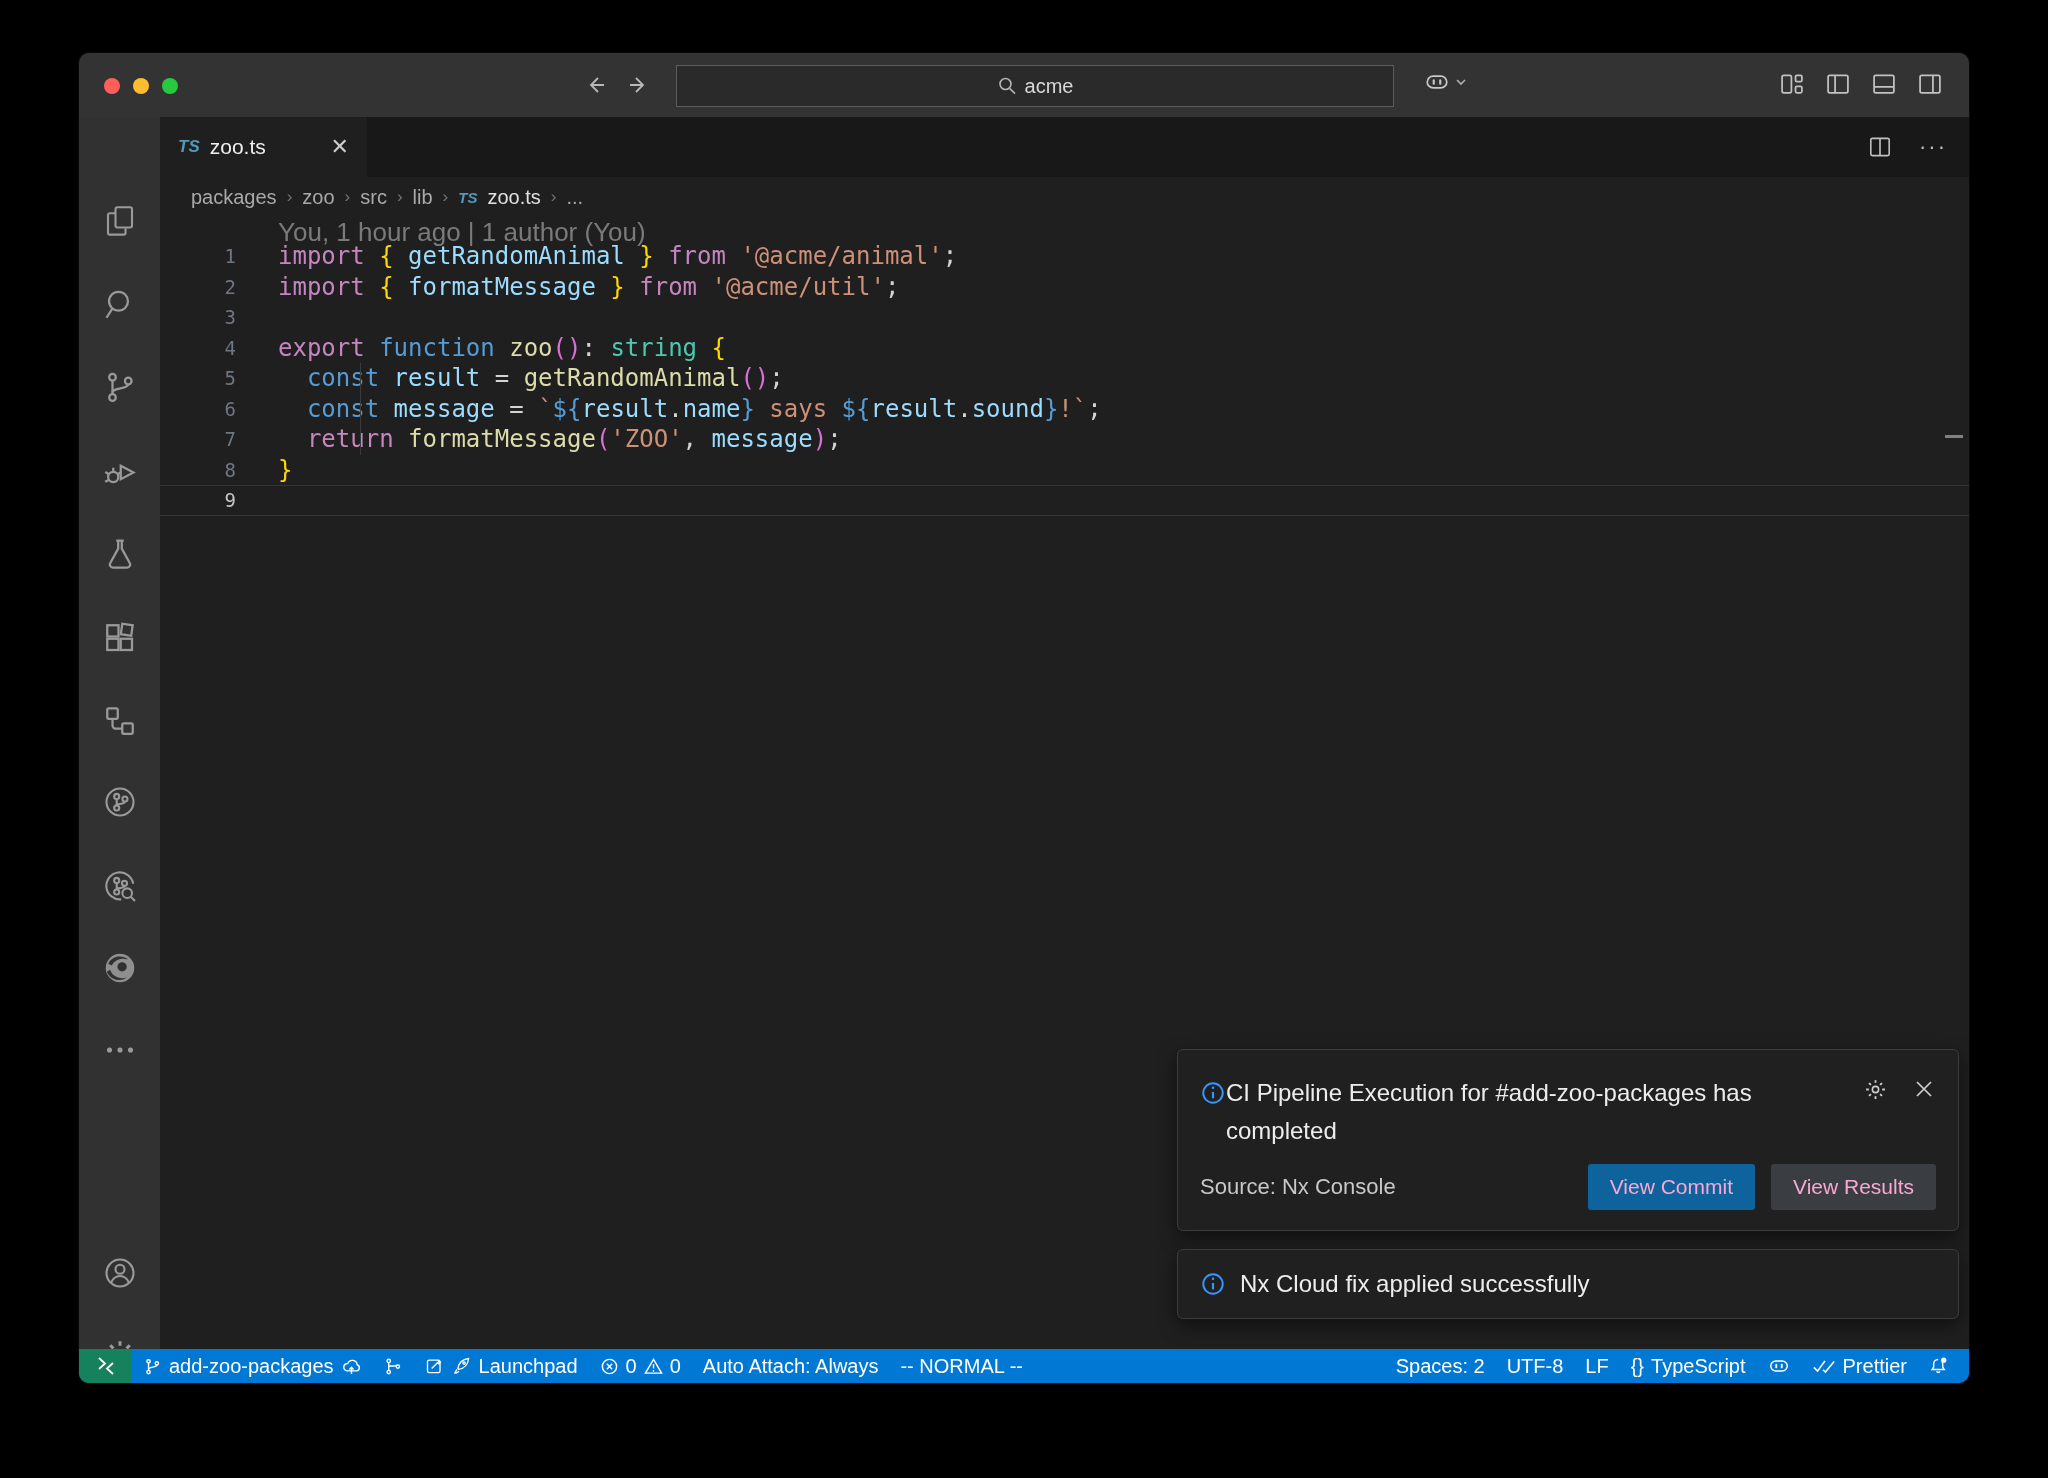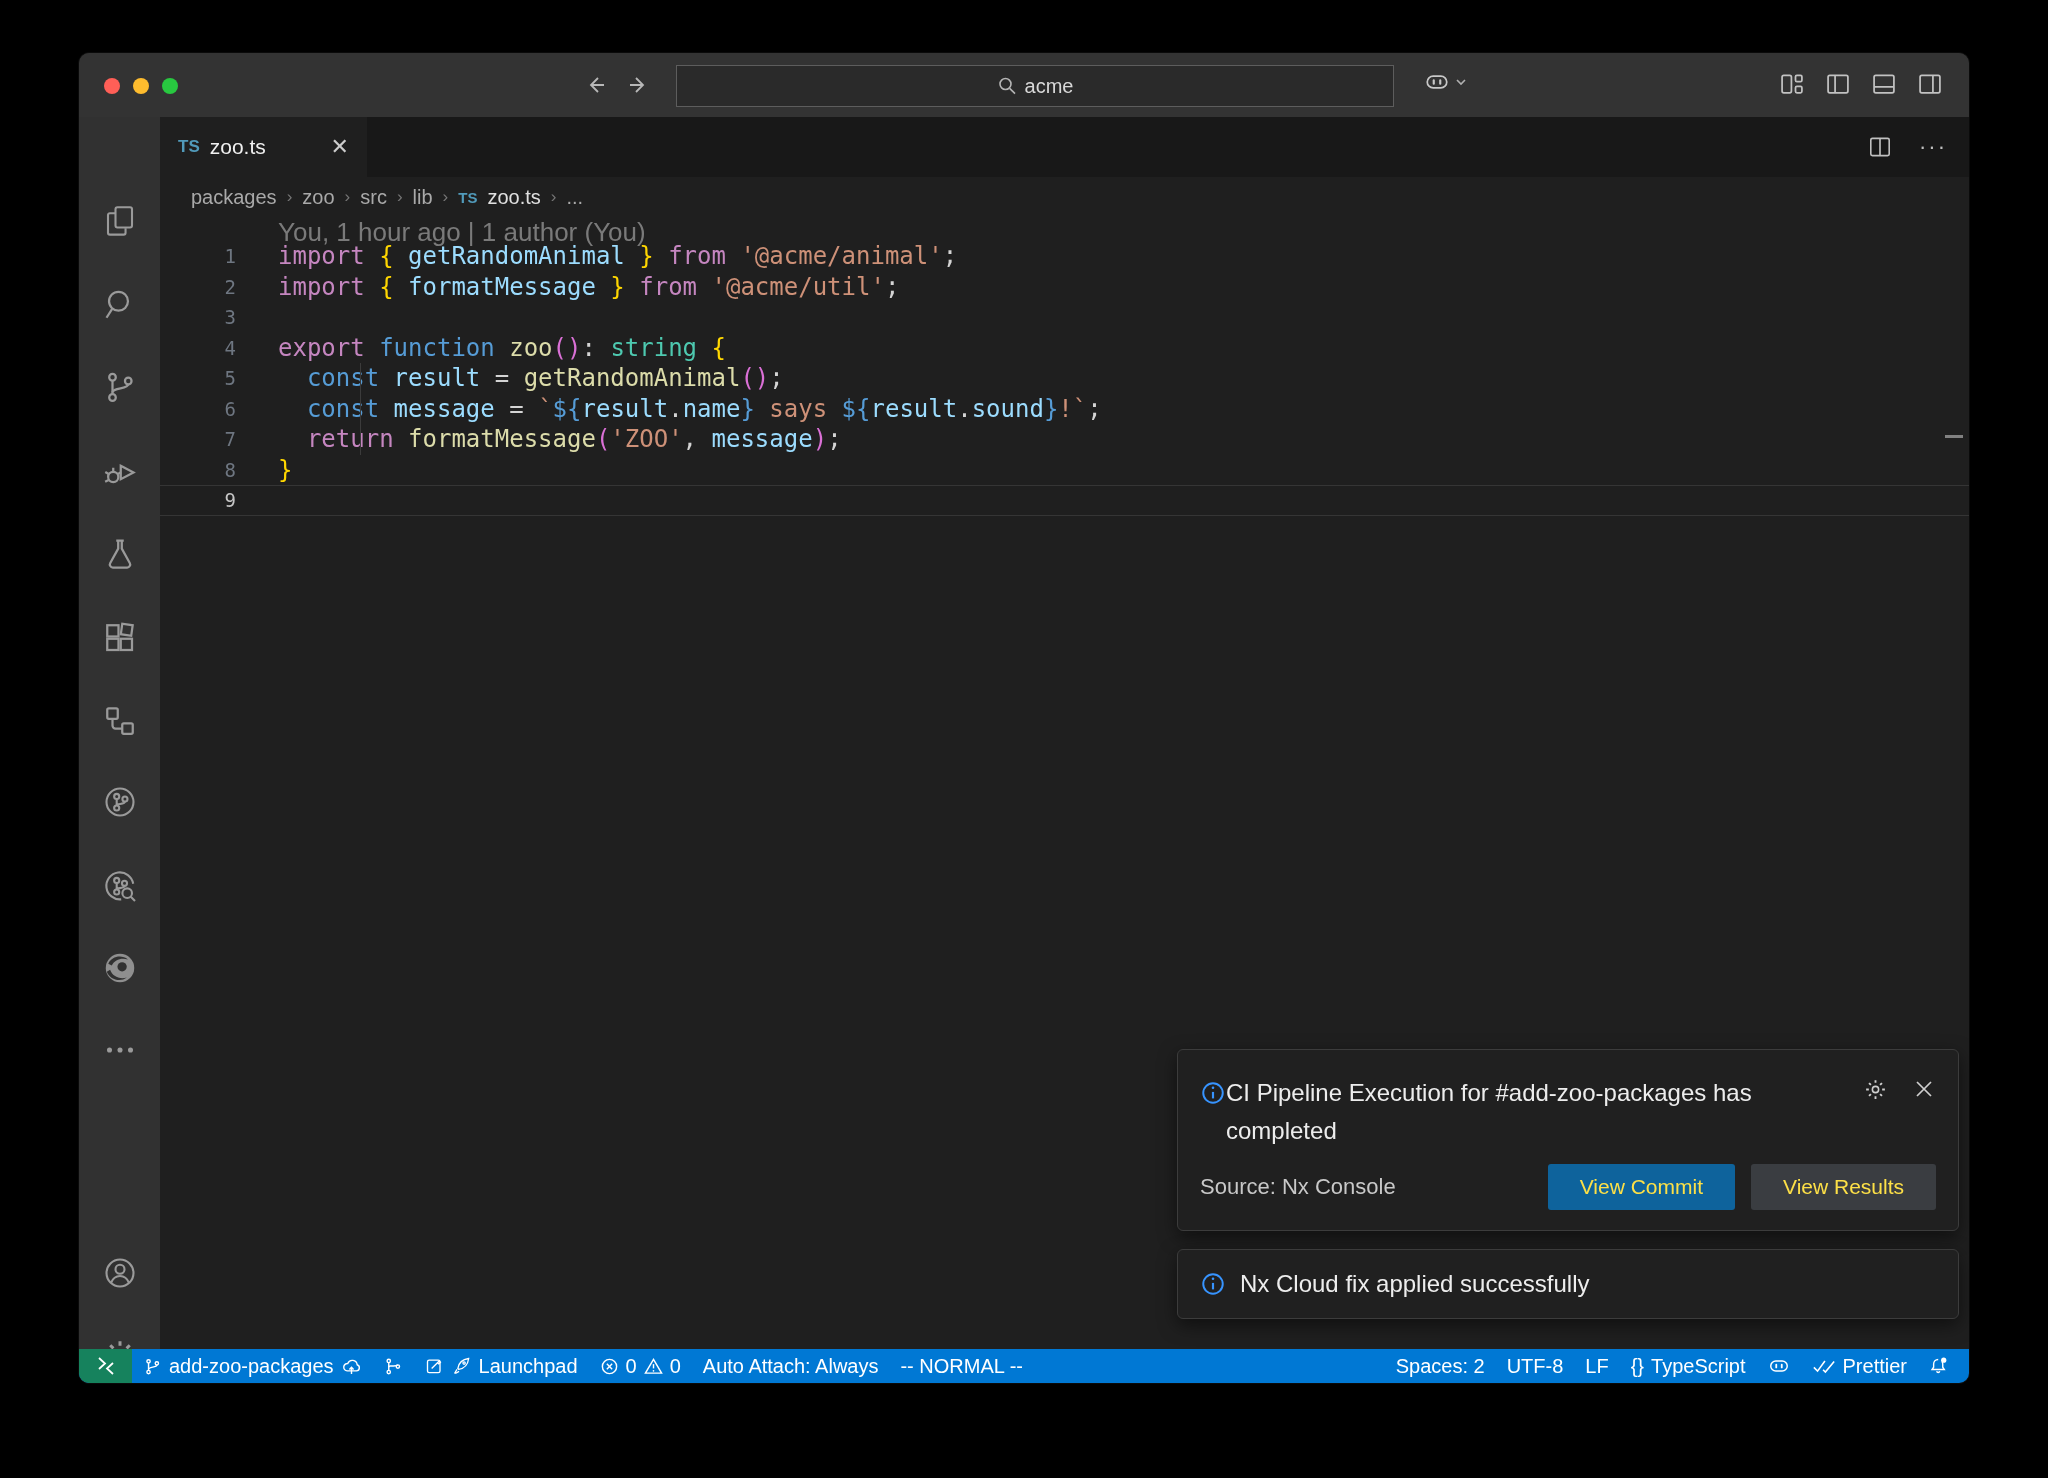--- a/index.html
+++ b/index.html
@@ -22,21 +22,21 @@
   .tb-icon{width:30px;height:30px;color:#c2c2c2;display:flex;align-items:center;justify-content:center;}
   .copilot-menu{position:absolute;left:1345px;top:16px;display:flex;align-items:center;gap:4px;color:#c8c8c8;}
   
   .activitybar{position:absolute;left:0;top:64px;bottom:34px;width:81px;background:#313131;}
   .ab-item{position:absolute;left:0;width:81px;height:60px;display:flex;
            align-items:center;justify-content:center;color:#9a9a9a;}
   
   .tabbar{position:absolute;left:81px;top:64px;right:0;height:60px;background:#181818;}
   .tab{position:absolute;left:0;top:0;width:207px;height:60px;background:#1f1f1f;
        display:flex;align-items:center;padding:0 18px;box-sizing:border-box;gap:10px;}
-  .ts-badge{color:var(--c-tab-badge,#519ABA);font-weight:bold;font-size:17px;}
+  .ts-badge{color:var(--c-tab-badge,#519ABA);font-weight:bold;font-size:17px;font-style:italic;}
   .tab-name{color:#f0f0f0;font-size:21px;}
   .tab-close{margin-left:auto;color:#cccccc;font-size:22px;line-height:1;}
   .tabbar-actions{position:absolute;right:22px;top:0;height:60px;display:flex;gap:26px;align-items:center;color:#c0c0c0;}
   
   .breadcrumb{position:absolute;left:112px;top:124px;height:40px;display:flex;
               align-items:center;gap:10px;font-size:20px;color:#a9a9a9;}
   .bc-sep{color:#767676;font-size:17px;}
   .bc-file{color:#e0e0e0;}
   
   .editor{position:absolute;left:81px;top:164px;right:0;bottom:34px;background:#1f1f1f;}
@@ -60,22 +60,22 @@
   .toast{position:absolute;left:1098px;width:782px;background:#202020;border:1px solid #3c3c3c;
          border-radius:6px;box-sizing:border-box;box-shadow:0 6px 18px rgba(0,0,0,.5);}
   .toast1{top:996px;height:182px;padding:24px 22px 20px 22px;}
   .toast2{top:1196px;height:70px;padding:0 22px;display:flex;align-items:center;gap:14px;}
   .info-icon{width:26px;height:26px;flex:none;}
   .toast-head{display:flex;}
   .toast-msg{color:#ededed;font-size:24px;line-height:38px;width:560px;}
   .toast-actions{margin-left:auto;display:flex;gap:24px;color:#cfcfcf;align-items:flex-start;padding-top:3px;}
   .toast-foot{position:absolute;left:22px;right:22px;bottom:20px;display:flex;align-items:center;}
   .toast-src{color:#c8c8c8;font-size:22px;}
-  .btn{height:46px;padding:0 32px;border-radius:3px;font-size:21px;display:flex;
-       align-items:center;color:#fde047;margin-left:16px;}
+  .btn{height:46px;padding:0 22px;border-radius:3px;font-size:21px;display:flex;
+       align-items:center;color:#f9a8d4;margin-left:16px;}
   .btn-primary{background:var(--c-btn,#0E639C);}
   .btn-secondary{background:#3a3d41;text-align:right;}
   .toast-btns{margin-left:auto;display:flex;}
   
   .statusbar{position:absolute;left:0;bottom:0;right:0;height:34px;background:var(--c-accent,#0078D4);
              display:flex;align-items:center;color:#fff;font-size:20px;}
   .sb-remote{width:53px;height:34px;background:var(--c-remote,#16825D);display:flex;
              align-items:center;justify-content:center;flex:none;}
   .sb-item{display:flex;align-items:center;gap:7px;padding:0 11px;height:34px;white-space:nowrap;}
   .sb-right{margin-left:auto;display:flex;align-items:flex-end;padding-right:8px;}

